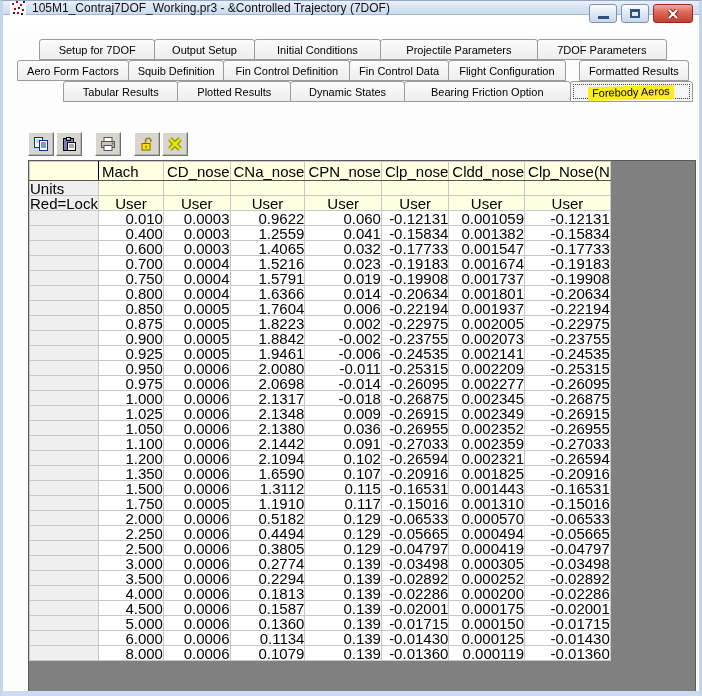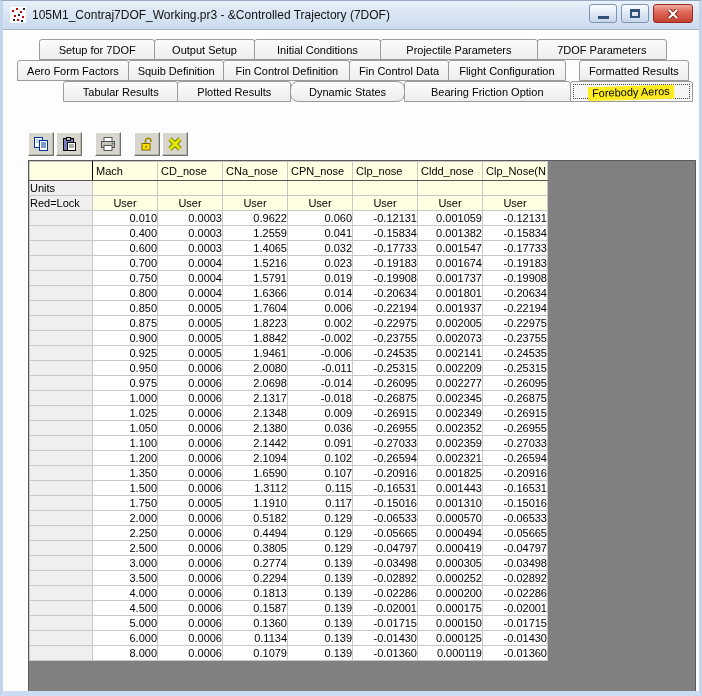--- a/index.html
+++ b/index.html
@@ -9,21 +9,21 @@
   .window {
     position:relative; width:702px; height:696px;
     border-left:3px solid #C3D5EB; border-right:3px solid #C3D5EB;
     border-bottom:5px solid #CBDCF2; border-top:1px solid #93A7C0;
     background:#fff; overflow:hidden;
     box-shadow:0 0 0 1px #6E87A6;
   }
 
   
   .titlebar {
-    position:absolute; top:0; left:0; right:0; height:29px;
+    position:absolute; top:0; left:0; right:0; height:14px;
     background:linear-gradient(#EAF1FA, #D9E5F3 45%, #CBDCEF);
     border-bottom:1px solid #A5B6CE;
     display:flex; align-items:center;
   }
   .app-icon { width:16px; height:16px; margin:0 6px 0 7px; flex:0 0 auto; }
   .title-text { font-size:12px; color:#111; white-space:nowrap; }
   .win-btns { position:absolute; top:3px; right:6px; display:flex; gap:4px; }
   .win-btn {
     width:28px; height:19px; border:1px solid #7E93AF; border-radius:3px;
     background:linear-gradient(#FBFDFE, #E2EBF5 45%, #C7D6EA);
@@ -70,21 +70,21 @@
   }
   .tb-gap-s { width:2px; }  .tb-gap-m { width:13px; }
 
   
   .grid-area {
     position:absolute; top:129px; left:25px; width:668px; height:533px;
     background:#808080; border:1px solid #5A5A5A; overflow:hidden;
   }
   table.grid {
     border-collapse:collapse; table-layout:fixed; background:#fff;
-    font-family:"Liberation Sans", sans-serif; font-size:11px; color:#000;
+    font-family:"Liberation Sans", sans-serif; font-size:15px; color:#000;
   }
   table.grid col.c0 { width:63px; }
   table.grid col.cd { width:65px; }
   table.grid td, table.grid th {
     border:1px solid #C8C8C8; height:15px; line-height:13px;
     overflow:hidden; white-space:nowrap; font-weight:normal; padding:0;
   }
   table.grid tr.hdr td { background:#FFFFE1; border-bottom:1px solid #555; text-align:left; padding-left:3px; height:19px; }
   td.corner { background:#FFFFE1; border-right:1px solid #000 !important; }
   td.lbl, td.rowhdr { background:#EFEFEF; border-top:1px solid #000; border-bottom:1px solid #000; border-right:1px solid #000; border-left:1px solid #333; padding-left:3px; text-align:left; }
@@ -171,21 +171,21 @@
           <span>Formatted Results</span>
         </div>
       </div>
     <div class="tab-row tab-row-3">
         <div class="tab" style="flex-grow: 21; margin-left: 39px;">
           <span>Tabular Results</span>
         </div>
         <div class="tab" style="flex-grow: 21;">
           <span>Plotted Results</span>
         </div>
-        <div class="tab" style="flex-grow: 20; border-radius: 8px;">
+        <div class="tab" style="flex-grow: 20;">
           <span>Dynamic States</span>
         </div>
         <div class="tab" style="flex-grow: 29;">
           <span>Bearing Friction Option</span>
         </div>
         <div class="tab active" style="flex-grow: 20;">
           <span class="hl">Forebody Aeros</span>
         </div>
       </div>
 

